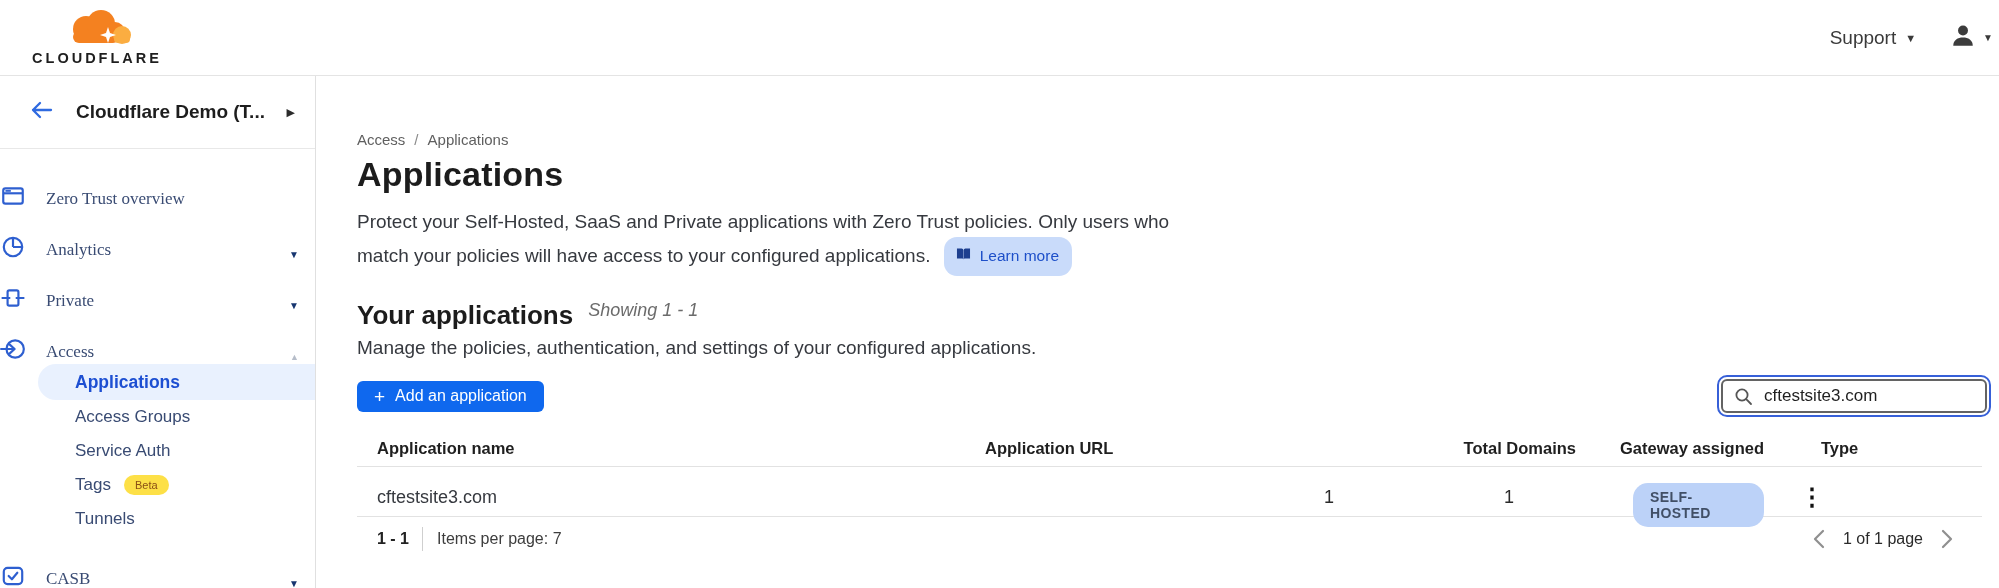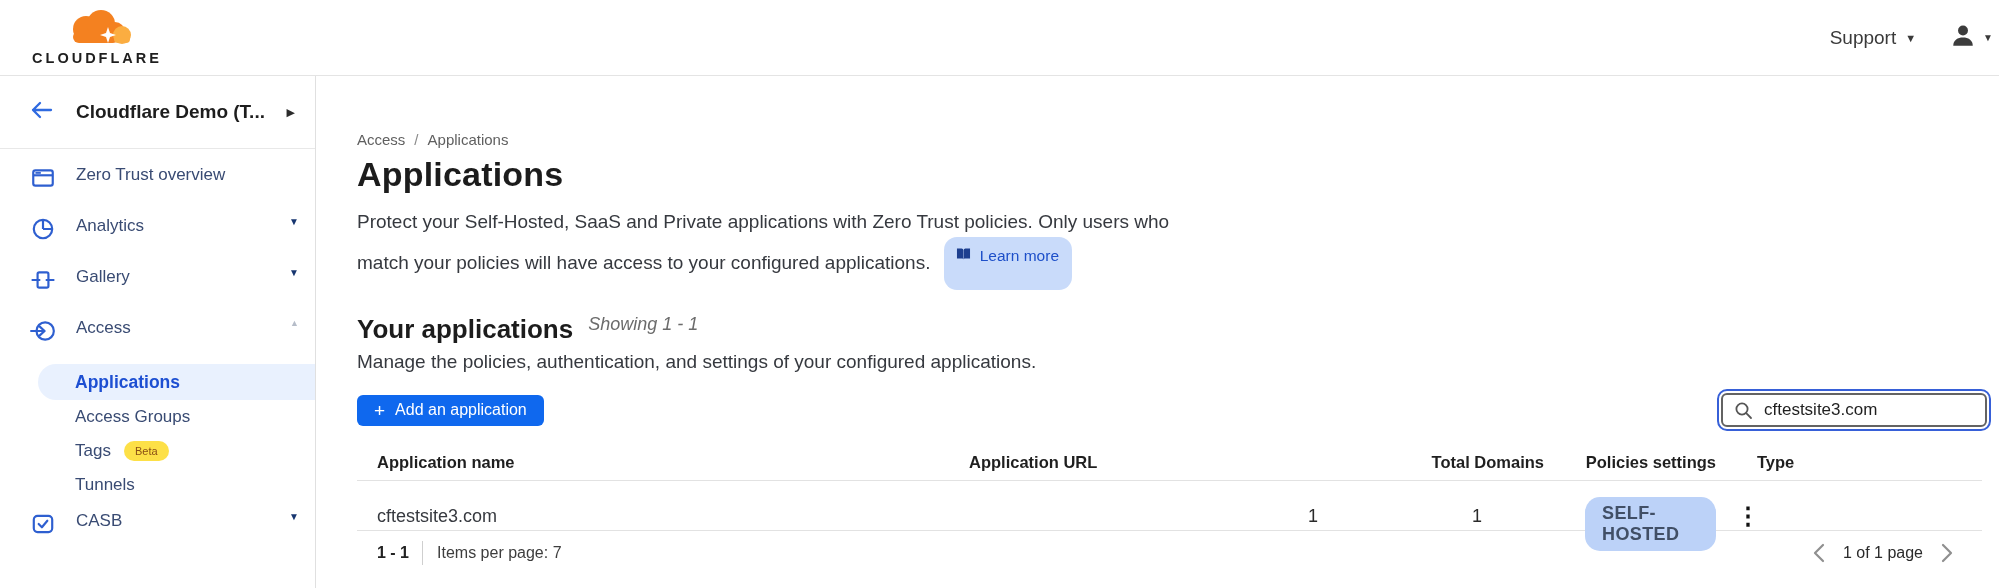--- a/index.html
+++ b/index.html
@@ -18,21 +18,21 @@
   .tr-caret { font-size:11px; color:#3a3a3a; }
   .user-menu { display:flex; align-items:center; gap:7px; cursor:pointer; }
 
   
   .sidebar { position:absolute; top:76px; left:0; bottom:0; width:316px; background:#fff;
              border-right:1px solid #e0e0e0; }
   .acct { height:73px; display:flex; align-items:center; padding:0 20px 0 28px; border-bottom:1px solid #e8e8e8; }
   .acct-title { font-size:19px; font-weight:700; color:#1d1d1d; margin-left:22px; flex:1;
                 white-space:nowrap; overflow:hidden; }
   .acct-caret { font-size:11px; color:#2b2b2b; cursor:pointer; }
-  .nav-item { position:relative; height:44px; display:flex; align-items:flex-start; padding-left:30px; cursor:pointer; }
+  .nav-item { position:relative; height:44px; display:flex; align-items:flex-end; cursor:pointer;font-family:Liberation Serif, serif; }
   .nav-item.first { margin-top:16px; }
   .nav-item.gap { margin-top:7px; }
   .nav-item.casb { margin-top:9px; }
   .nav-icon { width:26px; height:26px; margin-right:20px; display:flex; align-items:center; justify-content:center; }
   .nav-label { font-size:17px; color:#394b73; }
   .side-caret { position:absolute; right:16px; font-size:10px; color:#16356f; }
   .side-caret.lite { font-size:9px; color:#b6bdc9; }
   .pill { margin-top:2px; margin-left:38px; height:36px; display:flex; align-items:center; padding-left:37px;
           background:#e9f1fe; border-radius:18px 0 0 18px; cursor:pointer; }
   .pill .sel { font-size:17.5px; font-weight:700; color:#1d4fd2; }
@@ -41,53 +41,53 @@
   .beta { margin-left:13px; background:#fde047; color:#8a4f15; font-size:11px; padding:4px 11px; border-radius:12px; }
 
   
   .main { position:absolute; top:76px; left:316px; right:0; bottom:0; padding:0 8px 0 41px; overflow:hidden; }
   .breadcrumb { margin-top:55px; font-size:15px; color:#5f5f5f; display:flex; gap:9px; }
   .crumb { cursor:pointer; }
   .crumb-sep { color:#8a8a8a; }
   h1.page-title { margin-top:7px; font-size:34px; font-weight:700; color:#1c1c1c; letter-spacing:.2px; }
   .description { margin-top:13px; font-size:19px; line-height:30px; color:#36393f; }
   .learn-more { display:inline-flex; align-items:center; gap:8px; vertical-align:middle; margin-left:8px;
-                background:#c9dbfa; color:#1d4fc9; font-size:15.5px; padding:4px 13px 19px 11px;
+                background:#c9dbfa; color:#1d4fc9; font-size:15.5px; padding:4px 13px 5px 11px;
                 border-radius:13px; cursor:pointer; }
   .section-head { margin-top:24px; display:flex; align-items:flex-start; }
   .section-title { font-size:26px; font-weight:700; color:#1c1c1c; }
   .showing { margin-left:15px; font-size:18px; font-style:italic; color:#6b6b6b; }
   .manage { margin-top:6px; font-size:19px; color:#36393f; }
 
   .action-row { margin-top:14px; height:46px; display:flex; align-items:center; justify-content:space-between; }
   .add-btn { display:flex; align-items:center; gap:10px; background:#0f68ee; color:#fff; border:none;
              height:31px; padding:0 17px; border-radius:6px; font-size:16px; font-family:inherit; cursor:pointer; }
   .plus { font-size:19px; font-weight:400; line-height:1; }
   .search-wrap { border:2px solid #3760d8; border-radius:10px; padding:2px; }
   .search-inner { position:relative; }
   .search-input { width:266px; height:34px; border:2px solid #636363; border-radius:6px; font-size:17px;
                   font-family:inherit; color:#1f1f1f; padding:0 10px 0 41px; outline:none; }
   .search-icon { position:absolute; left:13px; top:8px; }
 
   .table { margin-top:12px; width:1625px; }
-  .tgrid { display:grid; grid-template-columns:592px 420px 175px 172px 200px 66px; align-items:center; }
+  .tgrid { display:grid; grid-template-columns:592px 420px 175px 172px 200px 66px; align-items:center;gap:16px; }
   .thead { height:36px; border-bottom:1px solid #e2e2e2; }
   .th { font-size:16.5px; font-weight:700; color:#1f1f1f; }
   .th.c1 { padding-left:20px; }
   .th.c2 { padding-left:20px; }
   .th.c3, .th.c4 { text-align:right; }
   .th.c5 { padding-left:41px; }
   .trow { height:50px; border-bottom:1px solid #e2e2e2; }
   .name-cell { padding-left:20px; display:flex; align-items:center; gap:18px; }
   .app-link { font-size:18.5px; font-weight:600; color:#1671f2; cursor:pointer; }
   .td-url { padding-left:20px; font-size:18px; color:#36393f; }
   .td-num3 { text-align:right; padding-right:51px; font-size:18px; color:#2a2a2a; }
   .td-num4 { text-align:right; padding-right:62px; font-size:18px; color:#2a2a2a; }
   .td-type { padding-left:41px; }
-  .type-badge { display:inline-block; background:#bcd2f8; color:#414f66; font-size:18px; font-weight:700;
+  .type-badge { display:inline-block; background:#bcd2f8; color:#414f66; font-size:14px; font-weight:700;
                 letter-spacing:.4px; padding:6px 17px; border-radius:15px;margin-top:16px; }
   .kebab { padding-left:20px; font-size:24px; font-weight:700; color:#111; cursor:pointer; line-height:1; }
 
   .tfooter { margin-top:10px; width:1625px; display:flex; align-items:center; justify-content:space-between; }
   .foot-left { display:flex; align-items:center; padding-left:20px; }
   .range { font-size:16px; font-weight:700; color:#222; }
   .vdiv { width:1px; height:24px; background:#cfcfcf; margin:0 14px 0 13px; }
   .ipp { font-size:16px; color:#3d3d3d; }
   .foot-right { display:flex; align-items:center; gap:18px; padding-right:28px; }
   .page-label { font-size:16px; color:#2a2a2a; }
@@ -164,40 +164,43 @@
         <span class="side-caret">▼</span>
       </div>
 
       <div class="nav-item gap">
         <span class="nav-icon">
           <svg width="26" height="26" viewBox="0 0 24 24">
             <rect x="7" y="5" width="10" height="14" rx="1.5" fill="none" stroke="#2e5fd0" stroke-width="2"></rect>
             <path d="M1.5 12 H9.5 M14.5 12 H22.5" fill="none" stroke="#2e5fd0" stroke-width="2"></path>
           </svg>
         </span>
-        <span class="nav-label">Gallery</span>
+        <span class="nav-label">Private</span>
         <span class="side-caret">▼</span>
       </div>
 
       <div class="nav-item gap">
         <span class="nav-icon">
           <svg width="26" height="26" viewBox="0 0 24 24">
             <circle cx="14" cy="12" r="8" fill="none" stroke="#2e5fd0" stroke-width="2"></circle>
             <path d="M1 12 H13 M9 8 L13.5 12 L9 16" fill="none" stroke="#2e5fd0" stroke-width="2" stroke-linecap="round" stroke-linejoin="round"></path>
           </svg>
         </span>
         <span class="nav-label">Access</span>
         <span class="side-caret lite">▲</span>
       </div>
 
       <div class="pill">
         <span class="sel">Applications</span>
       </div>
       <div class="sub">
         <span class="nav-label">Access Groups</span>
+      </div>
+      <div class="sub">
+        <span class="nav-label">Service Auth</span>
       </div>
       <div class="sub">
         <span class="nav-label">Tags</span>
         <span class="beta">Beta</span>
       </div>
       <div class="sub">
         <span class="nav-label">Tunnels</span>
       </div>
 
       <div class="nav-item casb">
@@ -258,21 +261,21 @@
           <input class="search-input" type="text" value="cftestsite3.com" style="">
         </div>
       </div>
     </div>
 
     <div class="table">
       <div class="tgrid thead">
         <div class="th c1">Application name</div>
         <div class="th c2">Application URL</div>
         <div class="th c3">Total Domains</div>
-        <div class="th c4">Policies settings</div>
+        <div class="th c4">Gateway assigned</div>
         <div class="th c5">Type</div>
         <div class="th"></div>
       </div>
 
       <div class="tgrid trow">
         <div class="td-url">cftestsite3.com</div>
         <div class="td-num3">1</div>
         <div class="td-num4">1</div>
         <div class="td-type">
           <span class="type-badge">SELF-HOSTED</span>

